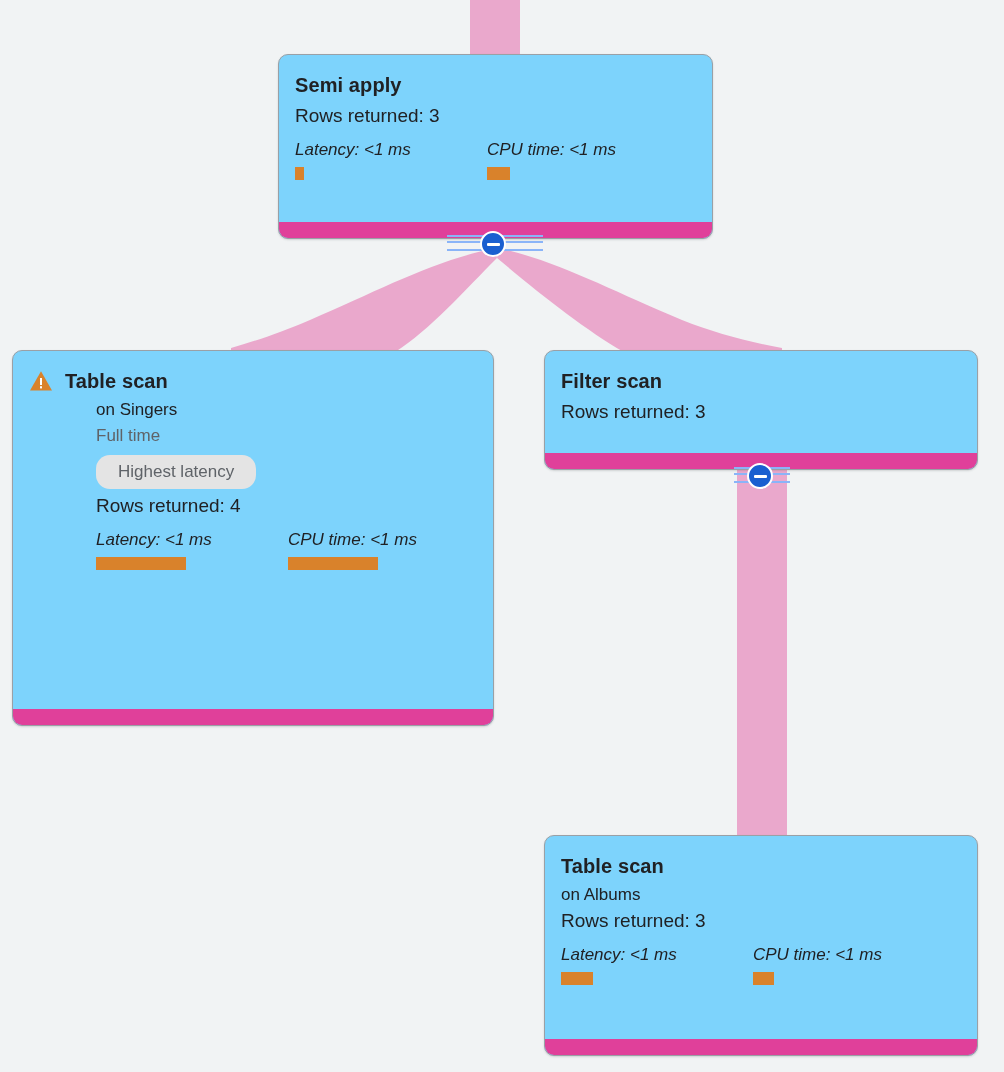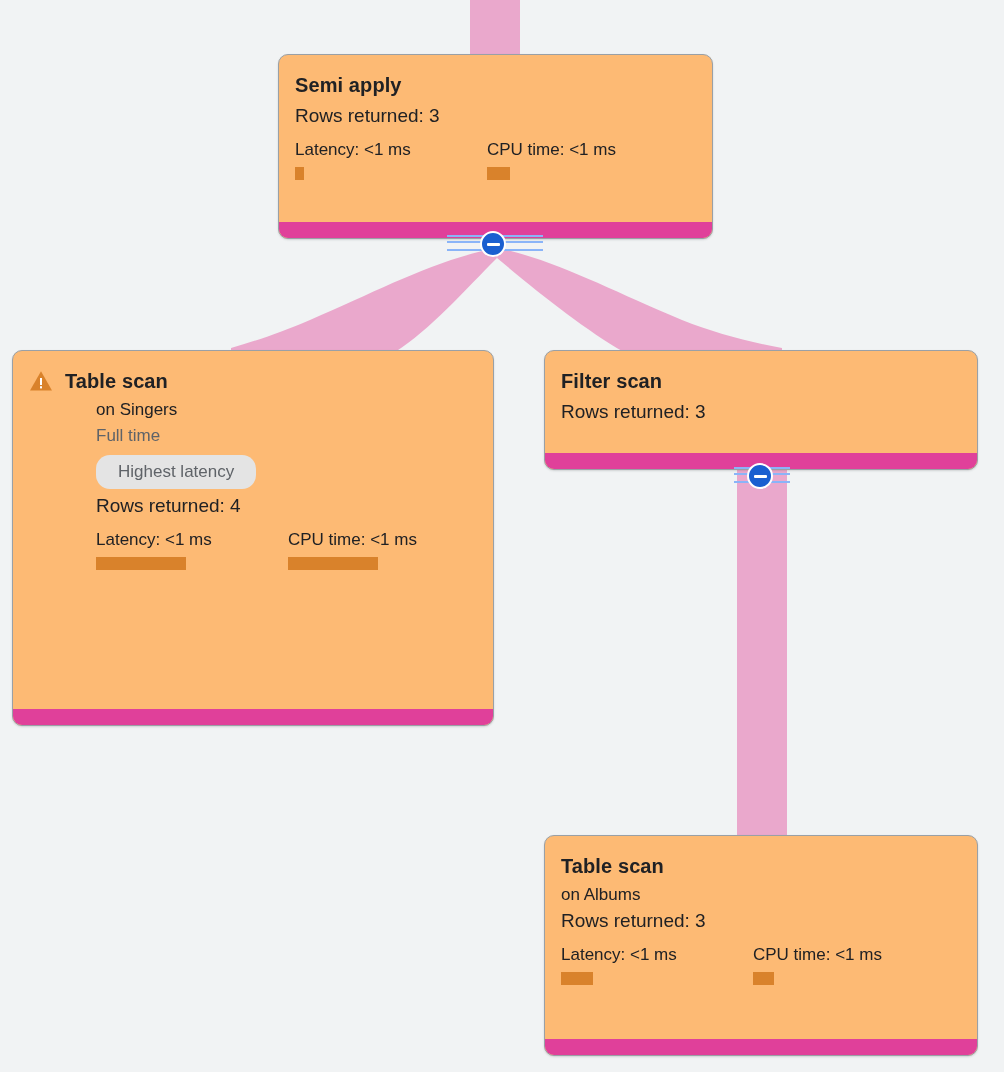--- a/index.html
+++ b/index.html
@@ -29,21 +29,21 @@
     left: 0; top: 0;
     width: 1004px;
     height: 1072px;
     pointer-events: none;
   }
 
   
   .node {
     position: absolute;
     box-sizing: border-box;
-    background: #fdba74;
+    background: #7dd3fc;
     border: 1px solid #9aa0a6;
     border-radius: 10px;
     box-shadow: 0 1px 2px rgba(60,64,67,0.18);
     overflow: hidden;
   }
   .node-body {
     padding: 16px 16px 14px 16px;
   }
   .node-footer {
     height: 16px;
@@ -100,20 +100,21 @@
   .rows-line {
     font-size: 19px;
     color: #202124;
     line-height: 26px;
     margin-top: 4px;
   }
 
   .metrics {
     display: flex;
     margin-top: 10px;
+    font-style: italic;
   }
   .metric-label {
     font-size: 17px;
     color: #202124;
     line-height: 22px;
     white-space: nowrap;
   }
   .metric-bar {
     height: 13px;
     background: #d9822b;

